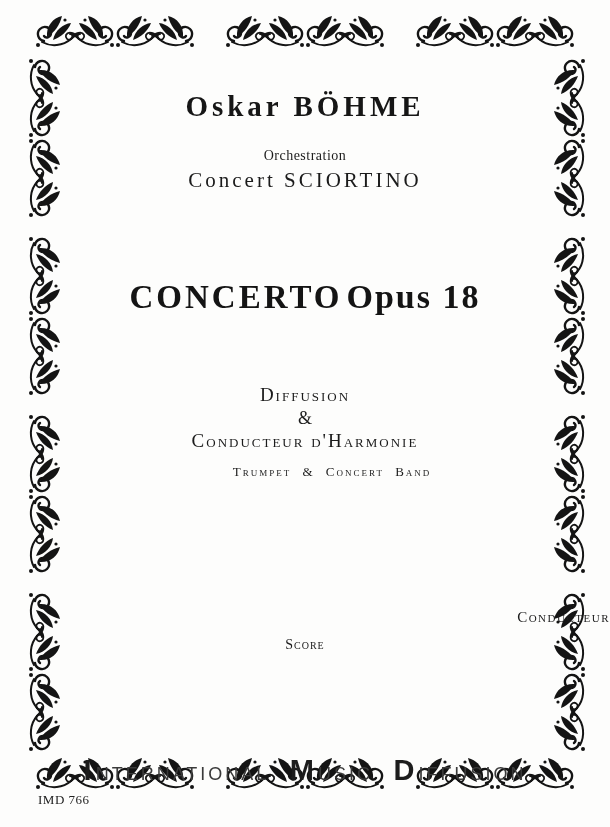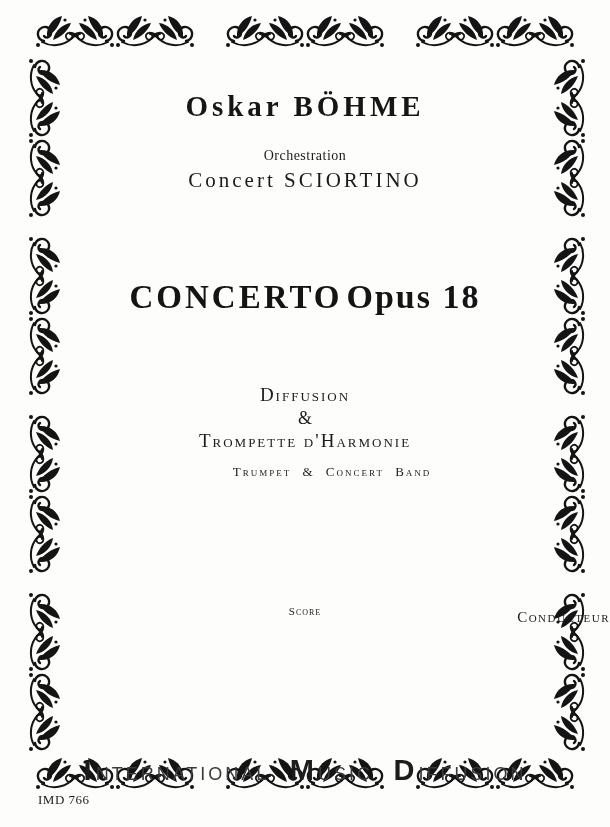--- a/index.html
+++ b/index.html
@@ -24,21 +24,21 @@
   .title .opus  { font-size:34px; margin-left:4px; letter-spacing:2px; }
 
   .smallcaps    { font-variant:small-caps; }
 
   .instr-fr-1   { top:384px; font-size:19px; letter-spacing:2px; }
   .instr-fr-2   { top:408px; font-size:18px; }
   .instr-fr-3   { top:430px; font-size:19px; letter-spacing:2px; }
   .instr-en     { top:464px; font-size:13px; letter-spacing:2px; word-spacing:6px;padding-left:27px; }
 
   .conducteur   { top:609px; font-size:15px; letter-spacing:1.5px;text-align:right; }
-  .score        { top:605px; font-size:11px; letter-spacing:1px; }
+  .score        { top:637px; font-size:14px; letter-spacing:1px; }
 
   .publisher    { top:714px; font-family:"Liberation Sans","DejaVu Sans",sans-serif;margin-top:40px; }
   .pubword {
     display:inline-block;
     text-transform:uppercase;
     font-size:18px; letter-spacing:3px;
     color:#3a3a3a; margin:0 8px;
   }
   .pubword::first-letter {
     font-size:29px; font-weight:bold; color:#1c1c1c;
@@ -176,21 +176,21 @@
   <div class="line orch-label">Orchestration</div>
 
   <div class="line orchestrator">Concert SCIORTINO</div>
 
   <div class="line title">
     <span>CONCERTO</span><span class="opus">Opus 18</span>
   </div>
 
   <div class="line instr-fr-1 smallcaps">Diffusion</div>
   <div class="line instr-fr-2">&amp;</div>
-  <div class="line instr-fr-3 smallcaps">Trompette d'Harmonie</div>
+  <div class="line instr-fr-3 smallcaps">Conducteur d'Harmonie</div>
 
   <div class="line instr-en smallcaps">Trumpet &amp; Concert Band</div>
 
   <div class="line conducteur smallcaps">Conducteur</div>
   <div class="line score smallcaps">Score</div>
 
   <div class="line publisher">
     <span class="pubword">International</span>
     <span class="pubword">Music</span>
     <span class="pubword">Diffusion</span>

